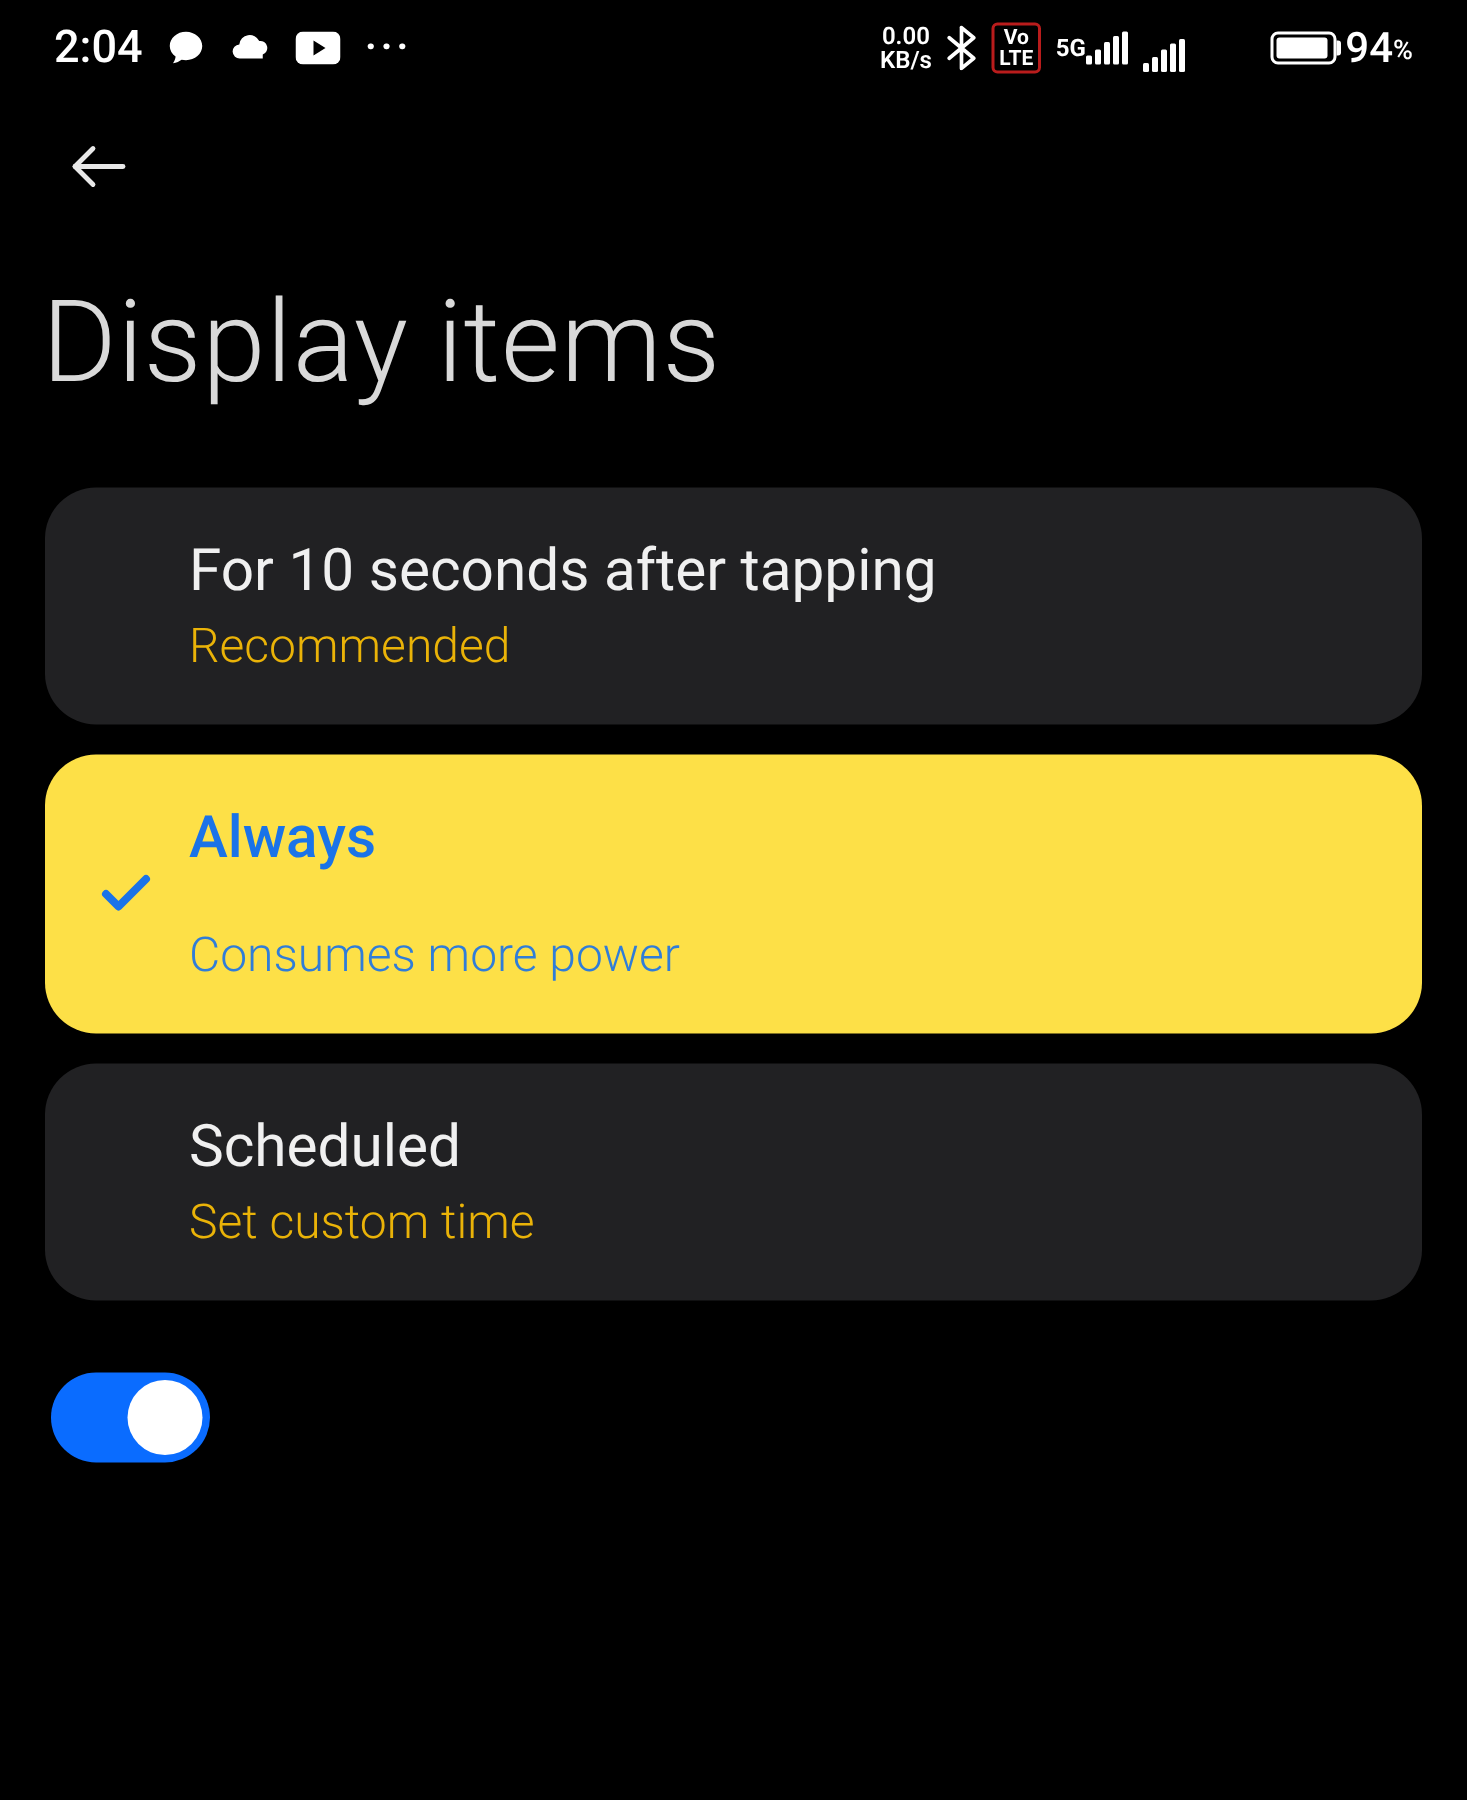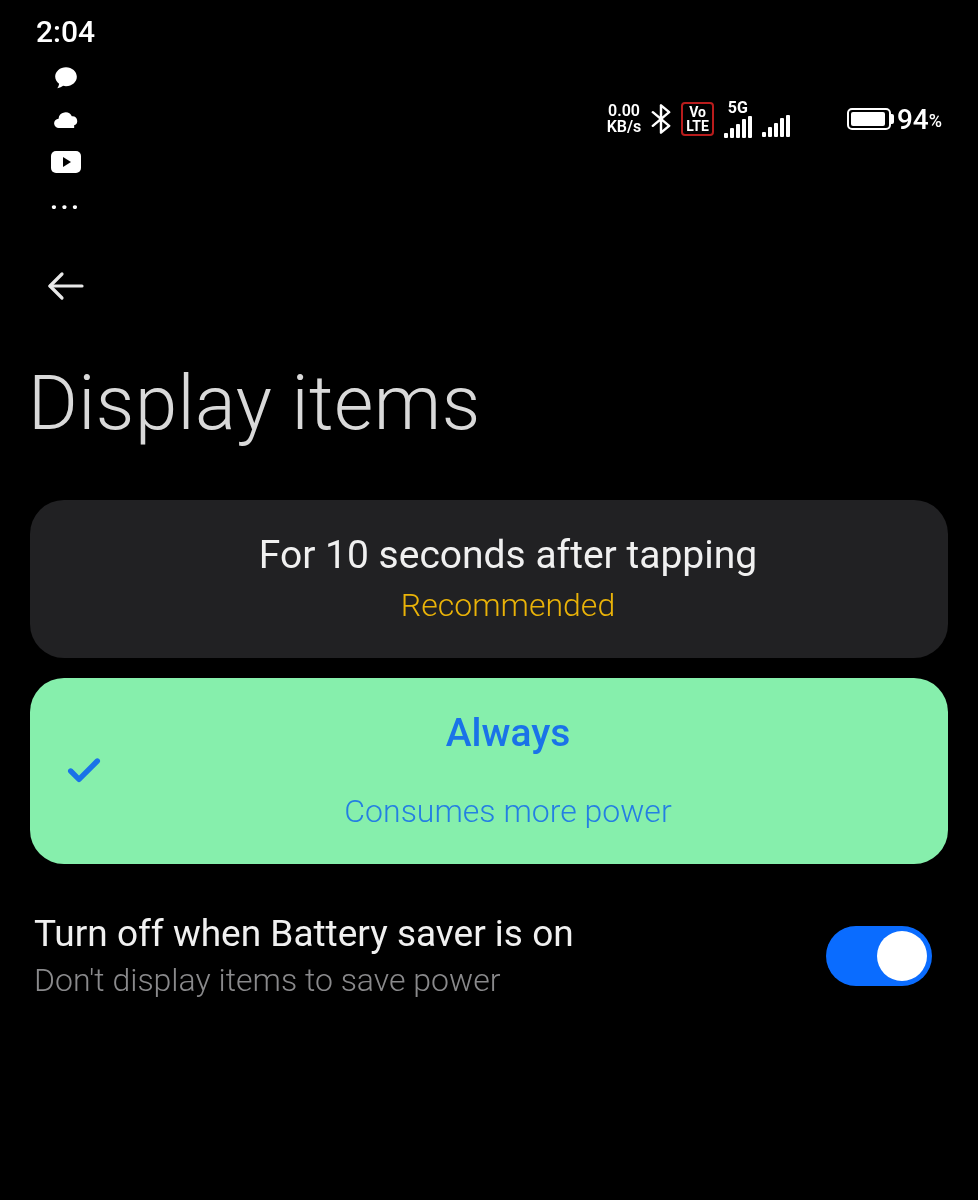--- a/index.html
+++ b/index.html
@@ -23,21 +23,20 @@
       justify-content: space-between;
       align-items: center;
       padding: 14px 36px 8px 36px;
       font-size: 30px;
       font-weight: 500;
     }
     .status-left {
       display: flex;
       align-items: center;
       gap: 16px;
-      flex-direction: column;
     }
     .status-right {
       display: flex;
       align-items: center;
       gap: 10px;
     }
     .triple-dot { letter-spacing: 2px; }
     .net-speed {
       display: flex;
       flex-direction: column;
@@ -49,21 +48,21 @@
     .volte-badge {
       border: 2px solid #b91c1c;
       border-radius: 4px;
       font-size: 14px;
       font-weight: 700;
       padding: 1px 3px;
       line-height: 1;
     }
     .net-5g {
       display: flex;
-      flex-direction: column;
+      flex-direction: row;
       align-items: center;
       line-height: 1;
     }
     .net-5g-label { font-size: 16px; font-weight: 700; }
     .bars {
       display: flex;
       align-items: flex-end;
       gap: 2px;
       height: 22px;
     }
@@ -128,26 +127,25 @@
     
     .options {
       padding: 0 30px;
       display: flex;
       flex-direction: column;
       gap: 20px;
     }
     .option {
       background: #212123;
       border-radius: 34px;
-      padding: 32px 34px 34px 72px;
+      padding: 32px 34px 34px 96px;
       position: relative;
-      text-align: center;
     }
     .option.selected {
-      background: #86efac;
+      background: #fde047;
     }
     .opt-title {
       font-size: 39px;
       font-weight: 400;
       color: #f0f0f0;
       margin-bottom: 8px;
     }
     .option.selected .opt-title {
       color: #1a73e8;
       font-weight: 500;
@@ -292,24 +290,24 @@
   <div class="option selected">
     <span class="check">
       <svg class="icon-svg" width="40" height="40" viewBox="0 0 24 24" fill="none" stroke="#1a73e8" stroke-width="3.2" stroke-linecap="round" stroke-linejoin="round">
           <polyline points="4 12 9 17 20 6"></polyline>
         </svg>
     </span>
     <div class="opt-title">Always</div>
     <div class="opt-sub">Consumes more power</div>
   </div>
 
+  <div class="option">
+    <div class="opt-title">Scheduled</div>
+    <div class="opt-sub">Set custom time</div>
+  </div>
 
 </div>
 
 <div class="toggle-row">
-  <div class="toggle-text">
-    <div class="toggle-title">Turn off when Battery saver is on</div>
-    <div class="toggle-sub">Don't display items to save power</div>
-  </div>
   <div class="switch">
     <div class="switch-knob"></div>
   </div>
 </div>
 
 </body></html>

